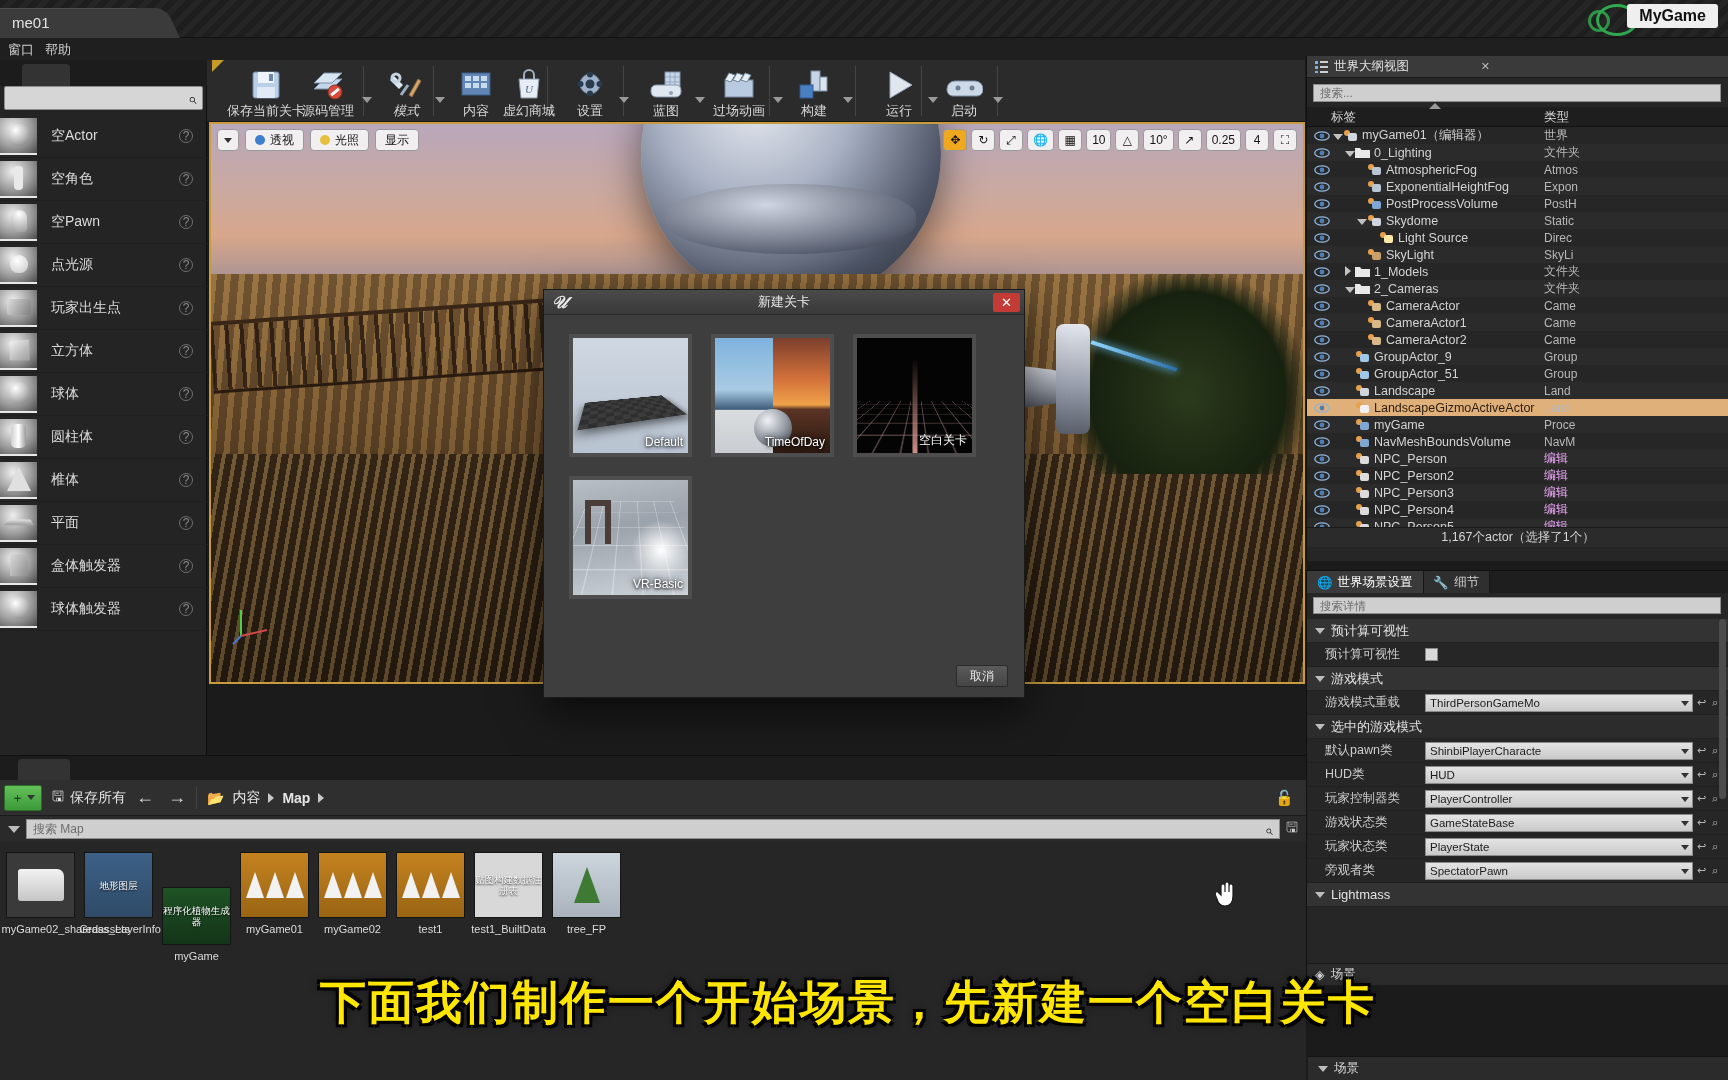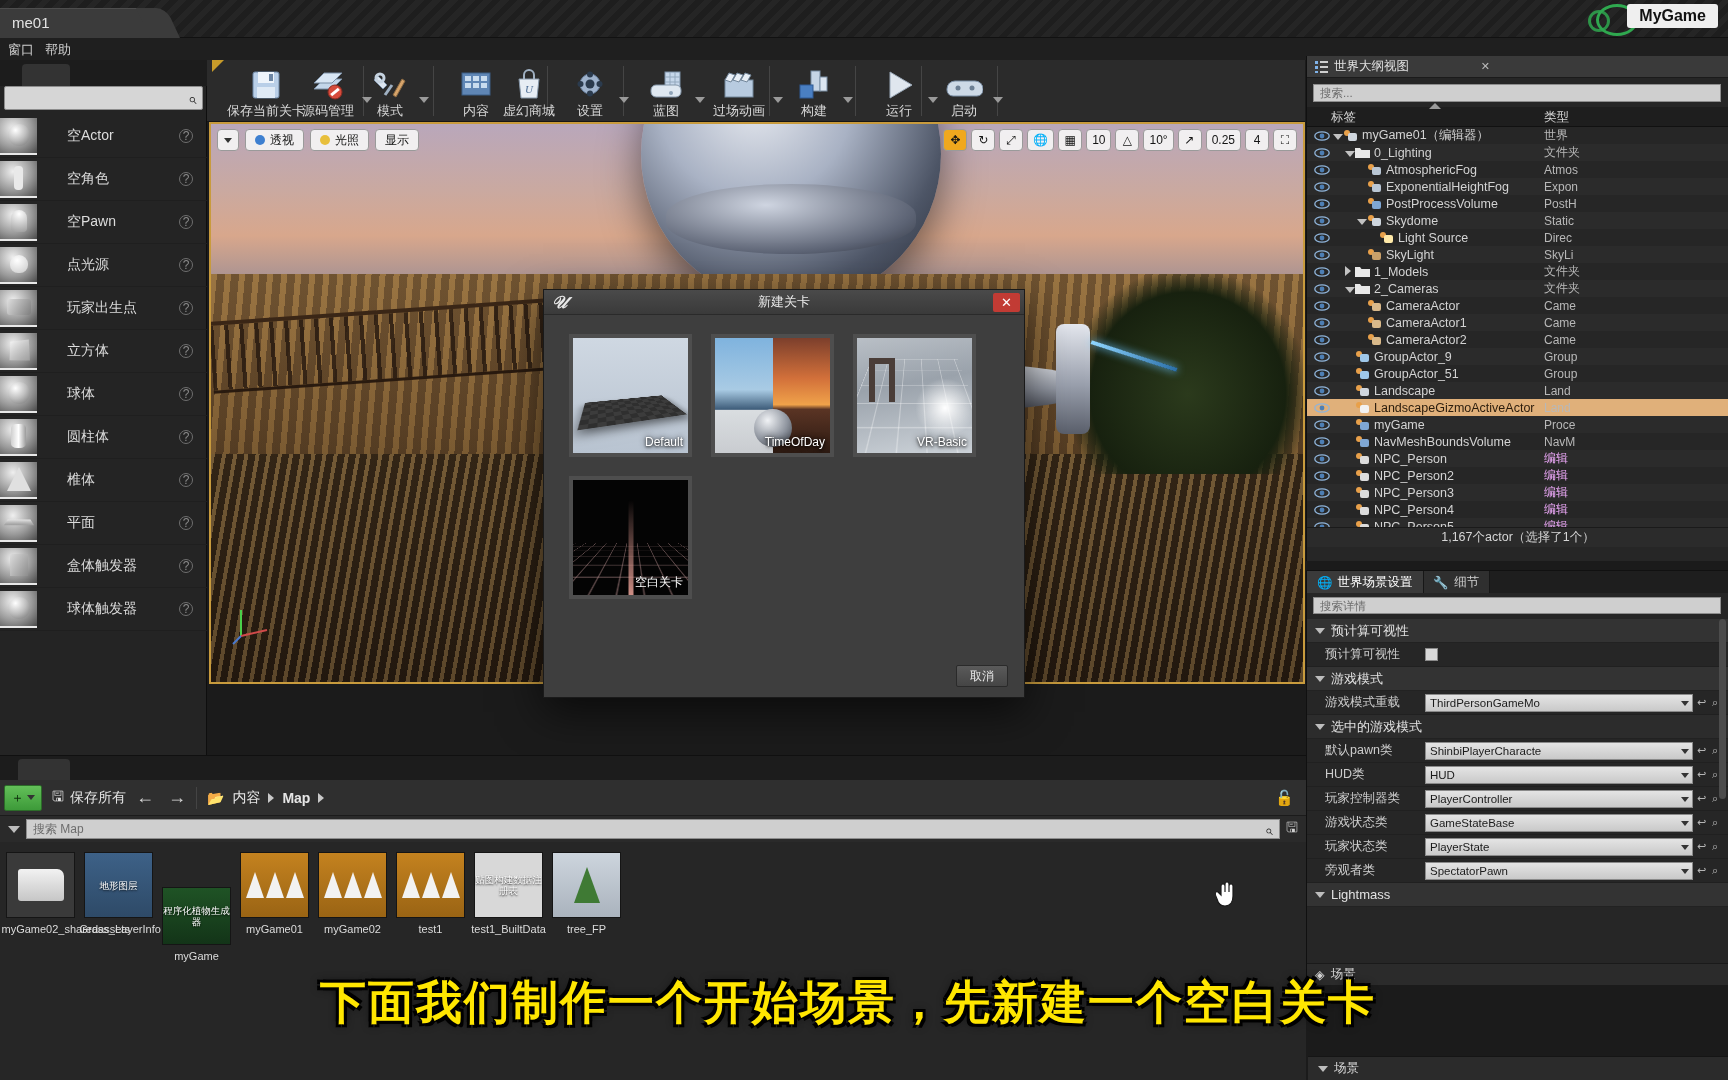--- a/index.html
+++ b/index.html
@@ -66,21 +66,20 @@
     background:#d6d6d6; border:1px solid #8d8d8d; border-radius:2px;
   }
   .search-row .mag{
     position:absolute; right:6px; top:3px; font-size:15px; color:#111;
     transform: scaleX(-1);
   }
   .actor-list{ position:absolute; left:0; top:55px; width:207px; height:640px; overflow:hidden; }
   .actor-row{
     position:relative; height:43px; display:flex; align-items:center;
     border-bottom:1px solid #1f1f1f;
-    gap:16px;
   }
   .actor-thumb{
     width:37px; height:37px; margin-left:0px; flex:0 0 37px;
     background: radial-gradient(circle at 35% 30%, #efefef 0%, #9a9a9a 55%, #4a4a4a 100%);
     border-bottom:2px solid #e8e8e8;
     display:flex; align-items:center; justify-content:center;
     position:relative; overflow:hidden;
   }
   .shape{ display:block; }
   .sp-sphere{ width:22px;height:22px;border-radius:50%;background:radial-gradient(circle at 34% 28%,#fff,#bdbdbd 50%,#6d6d6d);}
@@ -589,21 +588,21 @@
                 <path d="M5 22l10-10h18l-10 10z" fill="#c3d6ea" stroke="#7b8fa6"></path>
                 <path d="M5 16l10-10h18l-10 10z" fill="#d8e6f4" stroke="#7b8fa6"></path>
                 <circle cx="26" cy="25" r="7" fill="#d64b3c" stroke="#8c2c22"></circle>
                 <rect x="21" y="23.5" width="10" height="3" fill="#fff" transform="rotate(-40 26 25)"></rect>
               </svg>
             </div>
             <div class="tb-txt">源码管理</div>
           </div>
           <div class="tb-arrow"></div>
         </div>
-        <div class="tb-group tb-arrowwrap" style="left: 156px;">
+        <div class="tb-group tb-arrowwrap" style="left: 172px; font-style: italic;">
           <div class="tb-btn">
             <div class="tb-ico">
               <svg width="38" height="34" viewBox="0 0 38 34">
                 <path d="M7 9l9 9-4 4-9-9z" fill="#dde6f0" stroke="#7b8fa6"></path>
                 <circle cx="9" cy="11" r="4" fill="none" stroke="#c5d2df" stroke-width="3"></circle>
                 <path d="M22 28l9-16 3 2-9 16z" fill="#d6a36a" stroke="#8c6a42"></path>
                 <path d="M14 28l7-10" stroke="#9fb0c2" stroke-width="3"></path>
               </svg>
             </div>
             <div class="tb-txt">模式</div>
@@ -796,30 +795,30 @@
           <div class="tmpl t-default">
             <div class="floor"></div>
             <div class="cap">Default</div>
           </div>
           <div class="tmpl t-tod">
             <div class="l"></div>
             <div class="r"></div>
             <div class="ball"></div>
             <div class="cap">TimeOfDay</div>
           </div>
+          <div class="tmpl t-blank">
+            <div class="g"></div>
+            <div class="beam"></div>
+            <div class="cap">空白关卡</div>
+          </div>
           <div class="tmpl t-vr">
             <div class="grid"></div>
             <div class="post"></div>
             <div class="glow"></div>
             <div class="cap">VR-Basic</div>
-          </div>
-          <div class="tmpl t-blank">
-            <div class="g"></div>
-            <div class="beam"></div>
-            <div class="cap">空白关卡</div>
           </div>
         </div>
       <svg class="cursor-hand" viewBox="0 0 22 26">
         <path d="M5 14V5a2 2 0 014 0v6V3a2 2 0 014 0v8V5a2 2 0 014 0v10c0 6-3 10-8 10-4 0-7-3-8-7l-2-5a2 2 0 013-2l3 3z" fill="#ffffff" stroke="#1a1a1a" stroke-width="1.2"></path>
       </svg>
       <div class="modal-cancel">取消</div>
     </div>
   </div>
 
   <div class="outliner">

